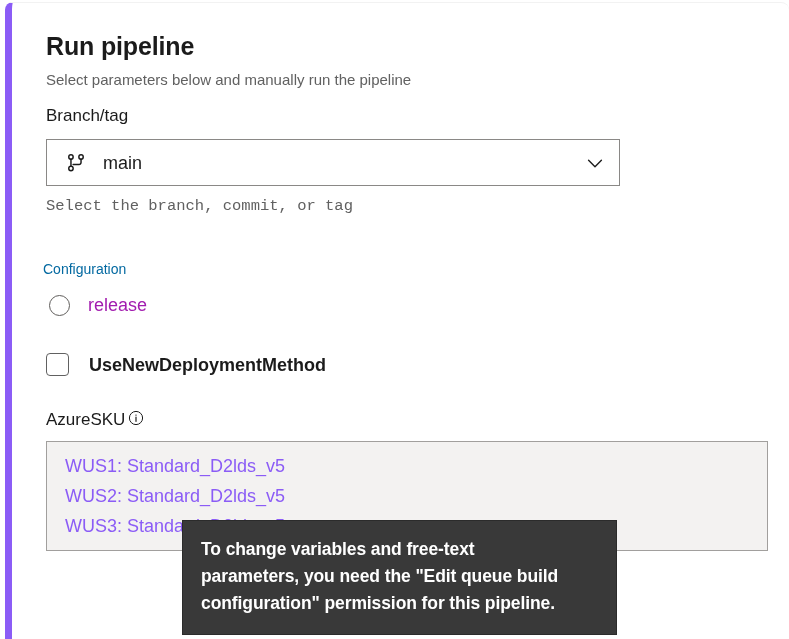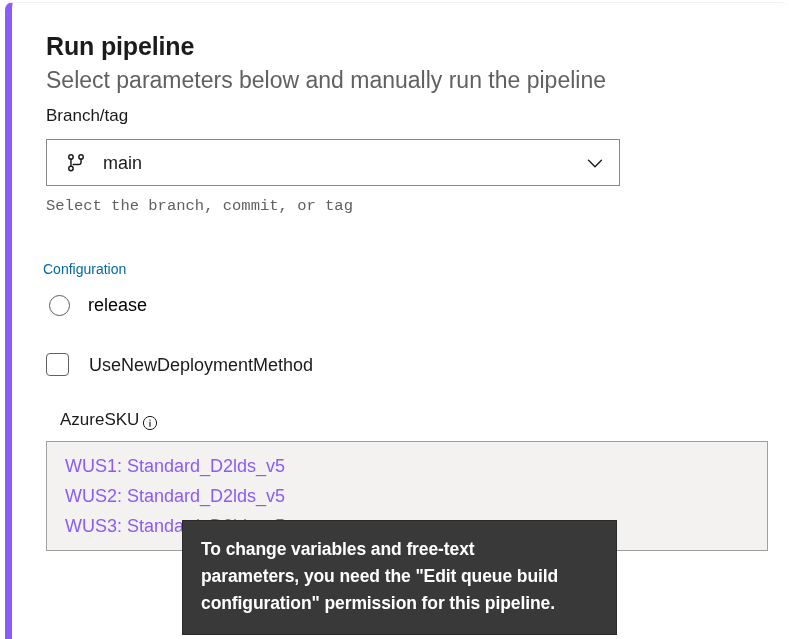--- a/index.html
+++ b/index.html
@@ -45,21 +45,21 @@
   .dialog-title {
     font-size: 25px;
     font-weight: 700;
     letter-spacing: -0.15px;
     color: #1b1b1b;
     margin: 0;
     line-height: 30px;
     padding-left: 6px;
   }
   .dialog-subtitle {
-    font-size: 23px;
+    font-size: 15px;
     font-weight: 400;
     color: #616161;
     margin: 8px 0 0 0;
     line-height: 22px;
     padding-left: 6px;
   }
 
   
   .field-label {
     font-size: 17px;
@@ -145,53 +145,54 @@
     top: 2.2px;
     width: 13.2px;
     height: 13.2px;
     border-radius: 50%;
     background: #0f6cbd;
     box-shadow: 0 0 0 1.6px #ffffff inset;
   }
   .radio-label {
     margin-left: 18px;
     font-size: 18px;
-    color: #000000;
+    color: #a21caf;
     line-height: 22px;
   }
 
   
   .checkbox-row {
     display: flex;
     align-items: center;
     margin-left: 6px;
     margin-top: 37px;
     cursor: pointer;
+    font-weight: bold;
   }
   .checkbox {
     width: 23px;
     height: 23px;
     flex: 0 0 23px;
     border: 1.6px solid #616161;
     border-radius: 4px;
     background: #ffffff;
   }
   .checkbox-label {
     margin-left: 20px;
     font-size: 18px;
     color: #1b1b1b;
     line-height: 22px;
   }
 
   
   .sku-label-row {
     display: flex;
-    align-items: flex-end;
+    align-items: flex-start;
     margin-top: 33px;
-    margin-left: 20px;
+    margin-left: 6px;
   }
   .sku-label {
     font-size: 17px;
     color: #1b1b1b;
     line-height: 22px;
   }
   .info-icon {
     width: 16px;
     height: 16px;
     display: block;

